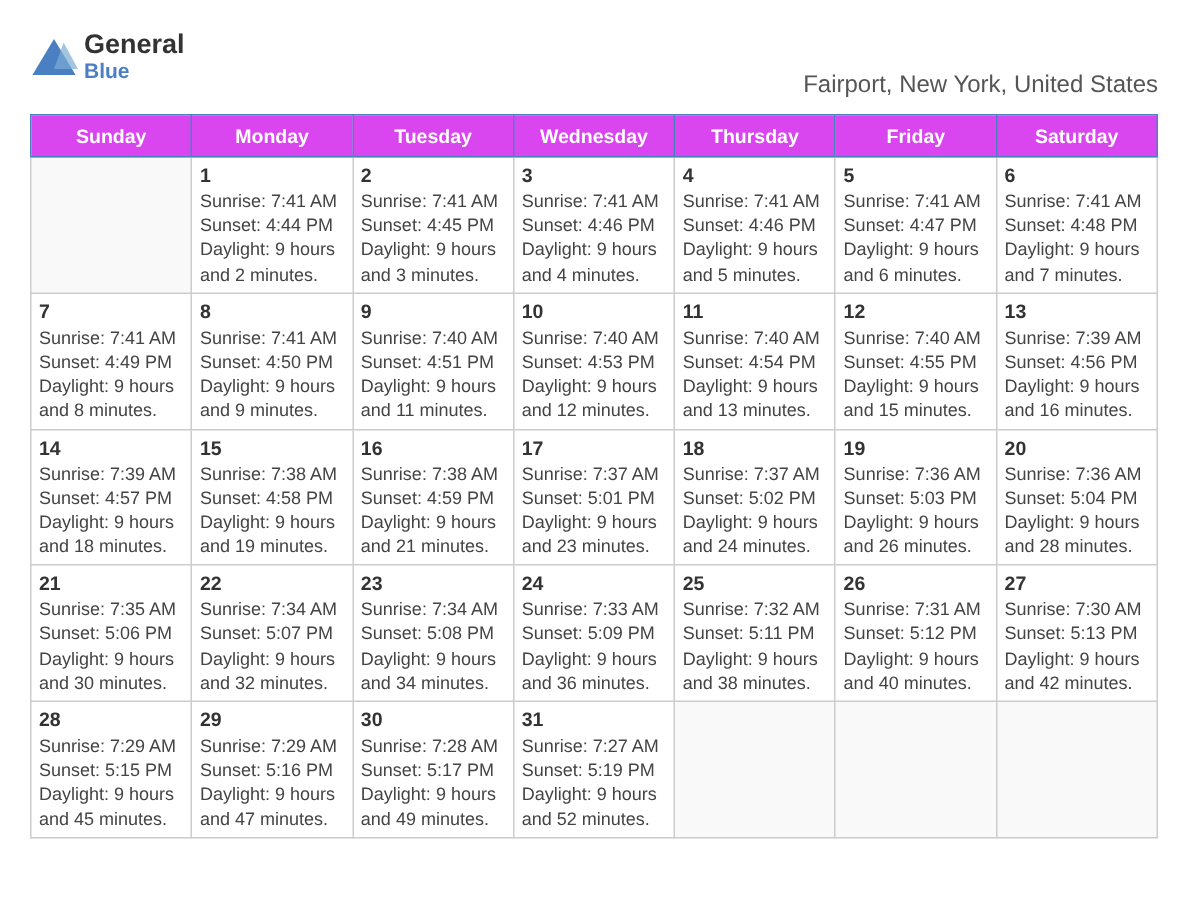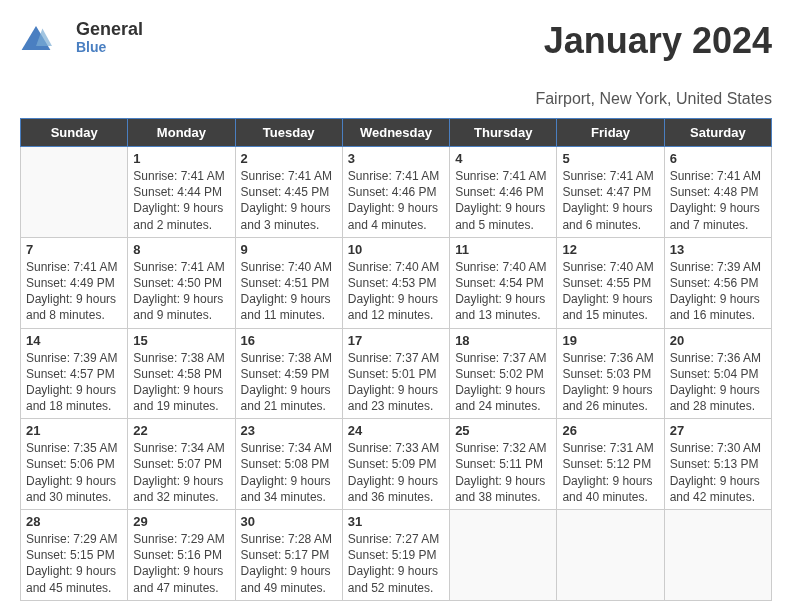--- a/index.html
+++ b/index.html
@@ -18,21 +18,20 @@
     }
     .logo {
       display: flex;
       align-items: center;
       gap: 4px;
     }
     .logo-text {
       display: flex;
       flex-direction: column;
       line-height: 1.1;
-      margin-left: 20px;
     }
     .logo-general {
       font-size: 18px;
       font-weight: bold;
       color: #333;
     }
     .logo-blue {
       font-size: 14px;
       font-weight: bold;
       color: #4a7fc1;
@@ -53,21 +52,21 @@
       font-size: 16px;
       color: #555;
       margin-top: 28px;
     }
     .calendar {
       width: 100%;
       border-collapse: collapse;
       font-size: 11px;
     }
     .calendar th {
-      background-color: #404040;
+      background-color: #d946ef;
       color: #fff;
       text-align: center;
       padding: 6px 4px;
       font-size: 13px;
       font-weight: bold;
       border: 1px solid #4a7fc1;
     }
     .calendar td {
       border: 1px solid #ccc;
       vertical-align: top;
@@ -102,21 +101,20 @@
     <svg class="logo-icon" viewBox="0 0 40 40">
       <polygon points="20,5 38,35 2,35" fill="#4a7fc1"></polygon>
       <polygon points="28,8 40,30 20,30" fill="#7aadd4" opacity="0.7"></polygon>
     </svg>
     <div class="logo-text">
       <span class="logo-general">General</span>
       <span class="logo-blue">Blue</span>
     </div>
   </div>
   <div class="title-section">
-    <div class="calendar-title">January 2024</div>
     <div class="calendar-subtitle">Fairport, New York, United States</div>
   </div>
 </div>
 
 <table class="calendar">
   <thead>
     <tr>
     <th>Sunday</th>
         <th>Monday</th>
         <th>Tuesday</th>

